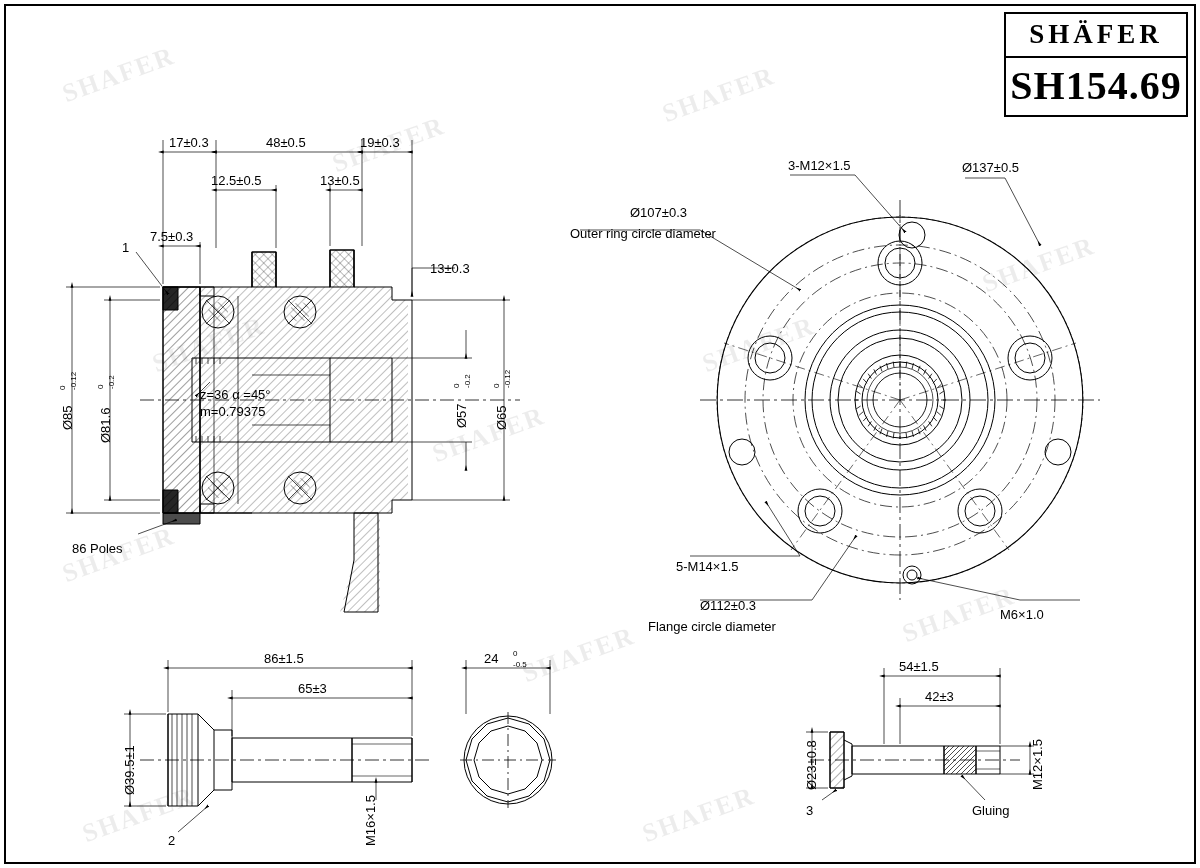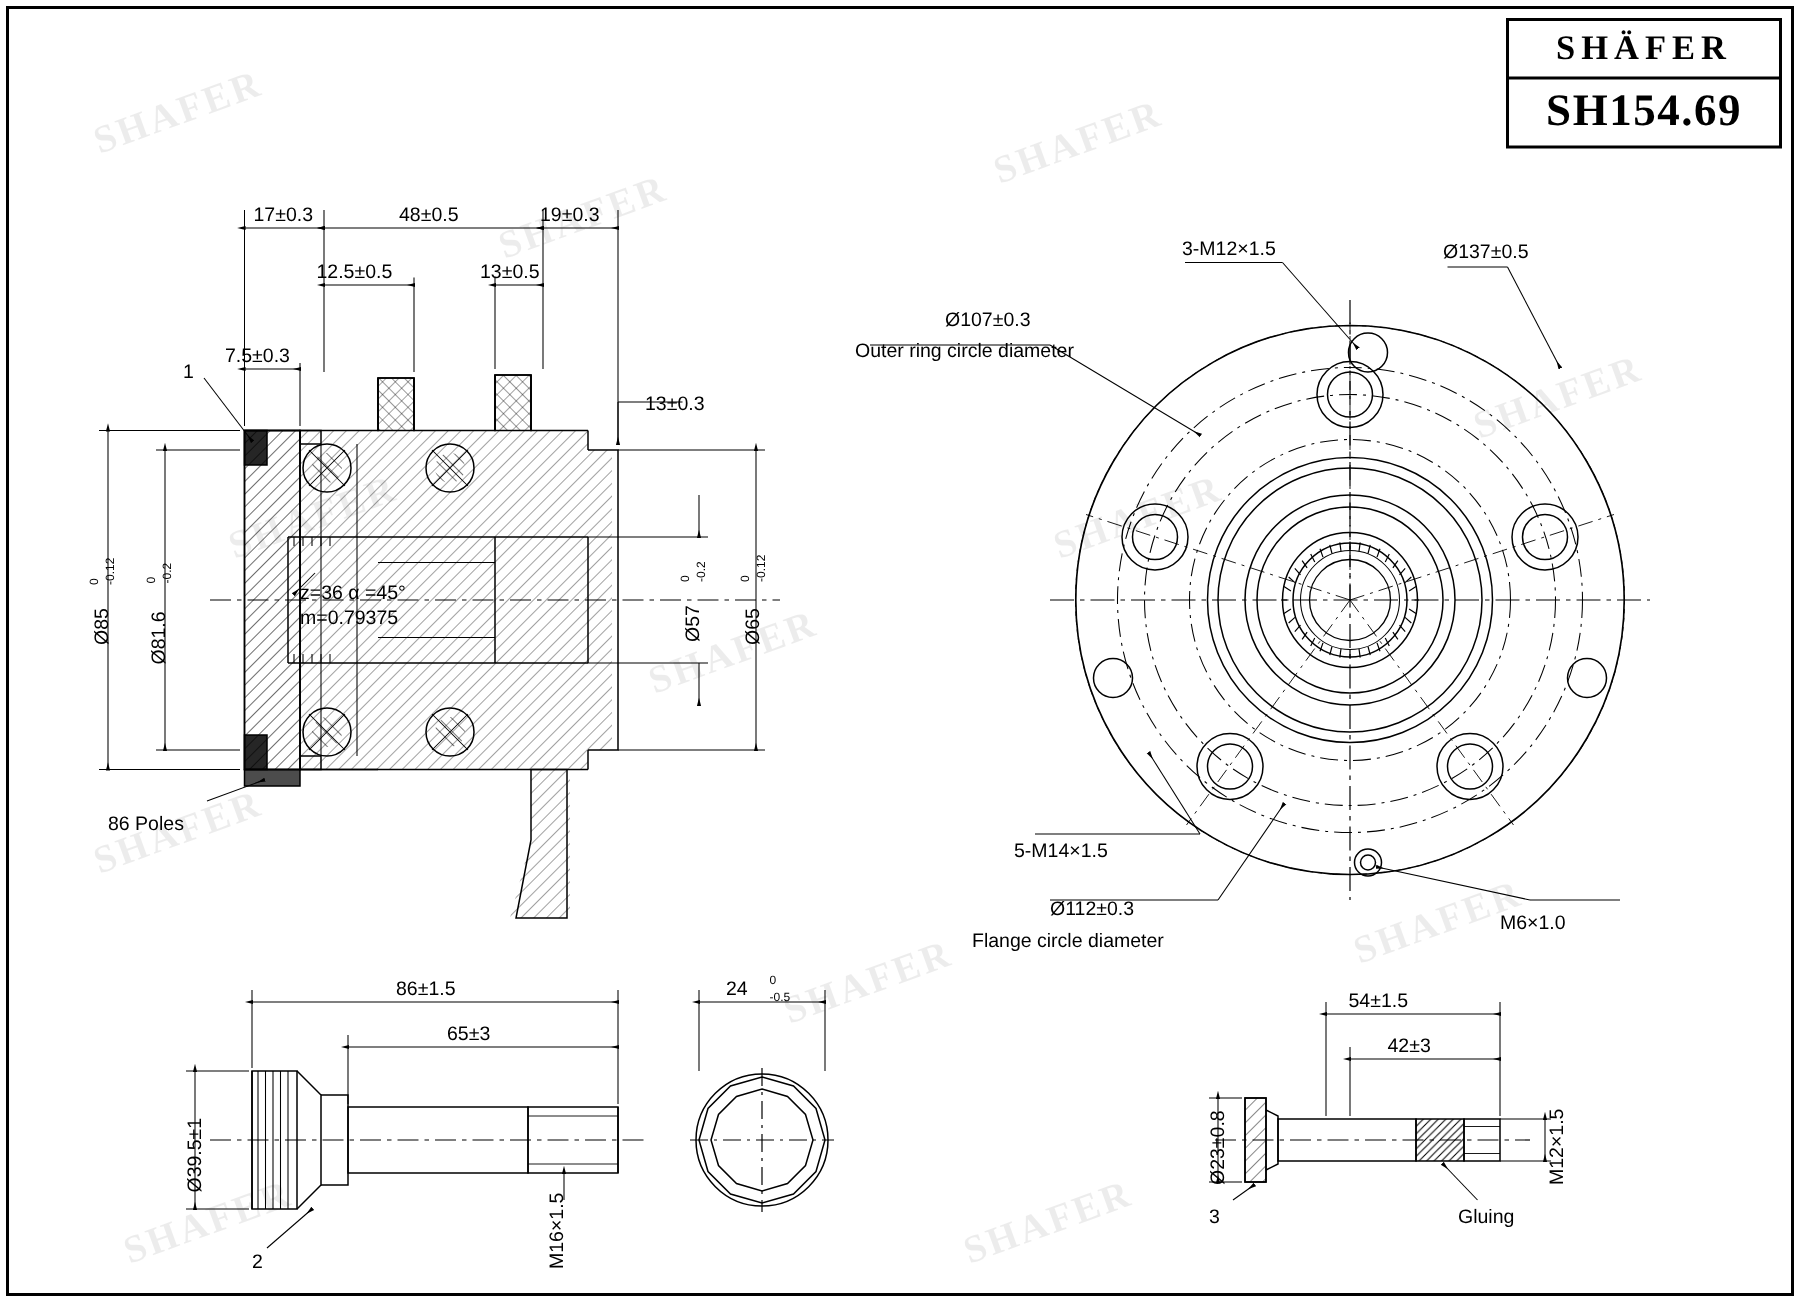--- a/index.html
+++ b/index.html
@@ -46,30 +46,30 @@
     right: 12px;
     top: 12px;
     width: 184px;
     border: 2px solid #000;
     background: #fff;
     box-sizing: border-box;
   }
   .titleblock .brand {
     font-family: "Liberation Serif", serif;
     font-weight: bold;
-    font-size: 23px;
+    font-size: 27px;
     letter-spacing: 4px;
     text-align: center;
     padding: 5px 0 6px 0;
     border-bottom: 2px solid #000;
   }
   .titleblock .code {
     font-family: "Liberation Serif", serif;
     font-weight: bold;
-    font-size: 30px;
+    font-size: 40px;
     letter-spacing: 1px;
     text-align: center;
     padding: 4px 0 6px 0;
   }
   
   svg.layer {
     position: absolute;
     left: 0;
     top: 0;
     width: 1200px;

